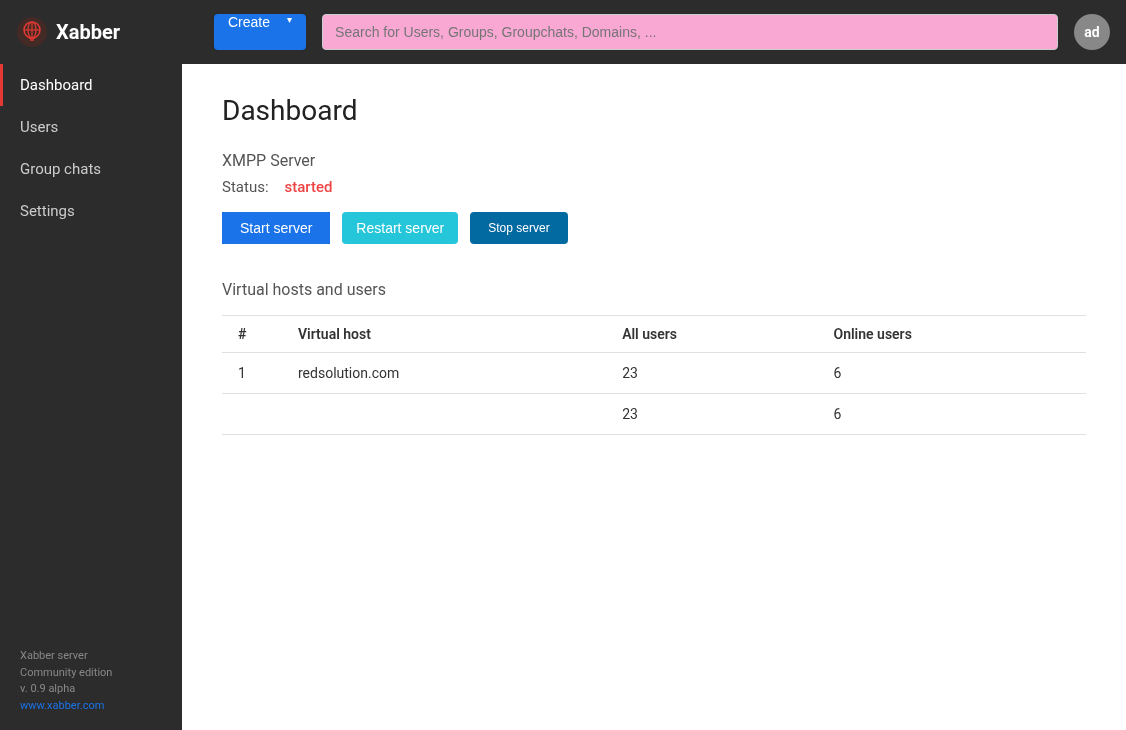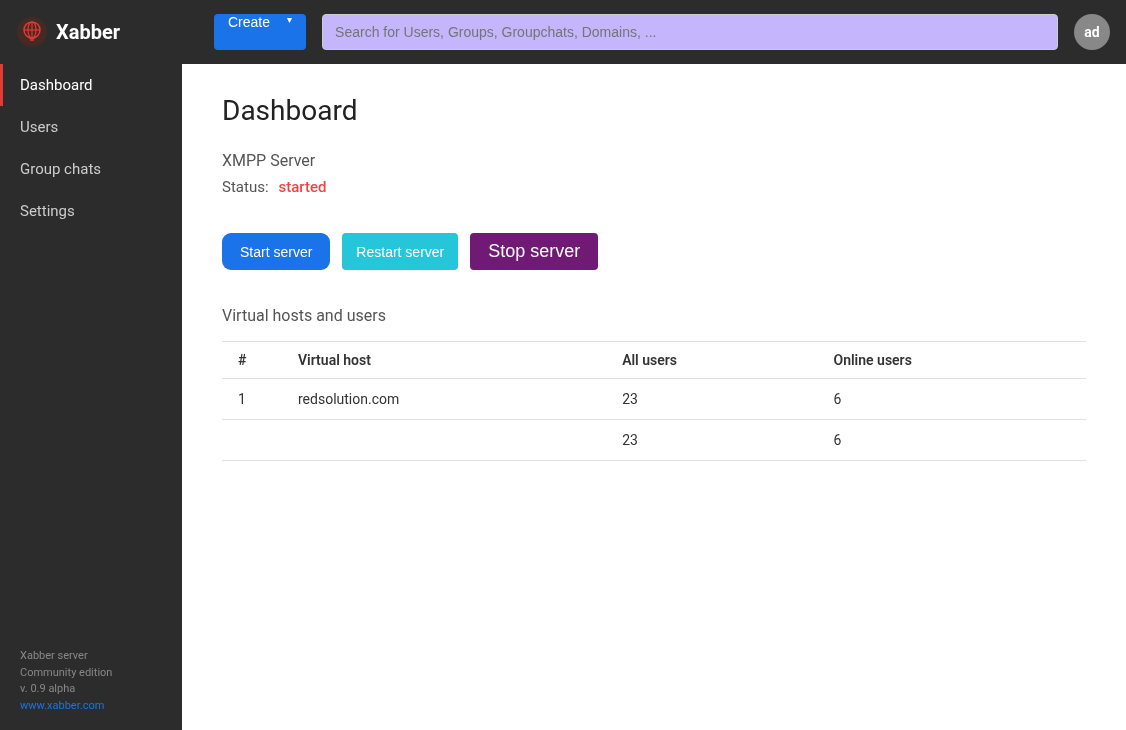--- a/index.html
+++ b/index.html
@@ -7,21 +7,21 @@
 
     
     .topbar {
       display: flex; align-items: center; padding: 0 16px; height: 64px;
       background: #2c2c2c; gap: 16px; flex-shrink: 0;
     }
     .topbar-logo { display: flex; align-items: center; gap: 8px; color: #fff; font-size: 20px; font-weight: bold; width: 182px; }
     .topbar-logo-icon { width: 32px; height: 32px; }
     .topbar-search {
       flex: 1; height: 36px; border: 1px solid #ccc; border-radius: 4px;
-      padding: 0 12px; font-size: 14px; color: #555; background: #c4b5fd;
+      padding: 0 12px; font-size: 14px; color: #555; background: #f9a8d4;
       outline: none;
     }
     .topbar-avatar {
       width: 36px; height: 36px; border-radius: 50%; background: #888;
       display: flex; align-items: center; justify-content: center;
       color: #fff; font-size: 14px; font-weight: bold;
     }
     .create-btn {
       display: flex; align-items: flex-start; gap: 17px;
       background: #1a73e8; color: #ffffff; border: none; border-radius: 4px;
@@ -45,26 +45,26 @@
     .sidebar-item.active { color: #fff; border-left: 3px solid #e53935; padding-left: 17px; }
     .sidebar-footer {
       padding: 16px 20px; color: #888; font-size: 11px; line-height: 1.5;
     }
     .sidebar-footer a { color: #1a73e8; text-decoration: none; }
 
     
     .main { flex: 1; overflow-y: auto; padding: 30px 40px; background: #fff; }
     .page-title { font-size: 28px; font-weight: 400; color: #222; margin-bottom: 24px; }
     .section-title { font-size: 16px; color: #555; margin-bottom: 8px; }
-    .status-row { display: flex; align-items: center; gap: 10px; font-size: 15px; color: #555; margin-bottom: 37px; }
+    .status-row { display: flex; align-items: center; gap: 16px; font-size: 15px; color: #555; margin-bottom: 16px; }
     .status-value { color: #ef4444; font-weight: 500; }
     .server-buttons { display: flex; gap: 12px; margin-bottom: 36px; }
-    .btn-start { background: #1a73e8; color: #fff; border: none; border-radius: 9px; padding: 8px 18px; font-size: 14px; cursor: pointer; }
+    .btn-start { background: #1a73e8; color: #fff; border: none; border-radius: 0; padding: 8px 18px; font-size: 14px; cursor: pointer; }
     .btn-restart { background: #26c6da; color: #fff; border: none; border-radius: 4px; padding: 8px 14px; font-size: 14px; cursor: pointer; }
-    .btn-stop { background: #701a75; color: #fff; border: none; border-radius: 4px; padding: 8px 18px; font-size: 18px; cursor: pointer; }
+    .btn-stop { background: #0369a1; color: #fff; border: none; border-radius: 4px; padding: 8px 18px; font-size: 12px; cursor: pointer; }
 
     .section-hosts-title { font-size: 16px; color: #555; margin-bottom: 16px; }
     .hosts-table { width: 100%; border-collapse: collapse; }
     .hosts-table th {
       text-align: left; padding: 10px 16px; font-size: 14px; font-weight: 600;
       color: #333; border-top: 1px solid #e0e0e0; border-bottom: 1px solid #e0e0e0;
     }
     .hosts-table td { padding: 12px 16px; font-size: 14px; color: #333; border-bottom: 1px solid #e0e0e0; }
     .hosts-table .col-num { width: 60px; }
     .hosts-table .total-row td { font-weight: 400; color: #333; border-top: none; }

